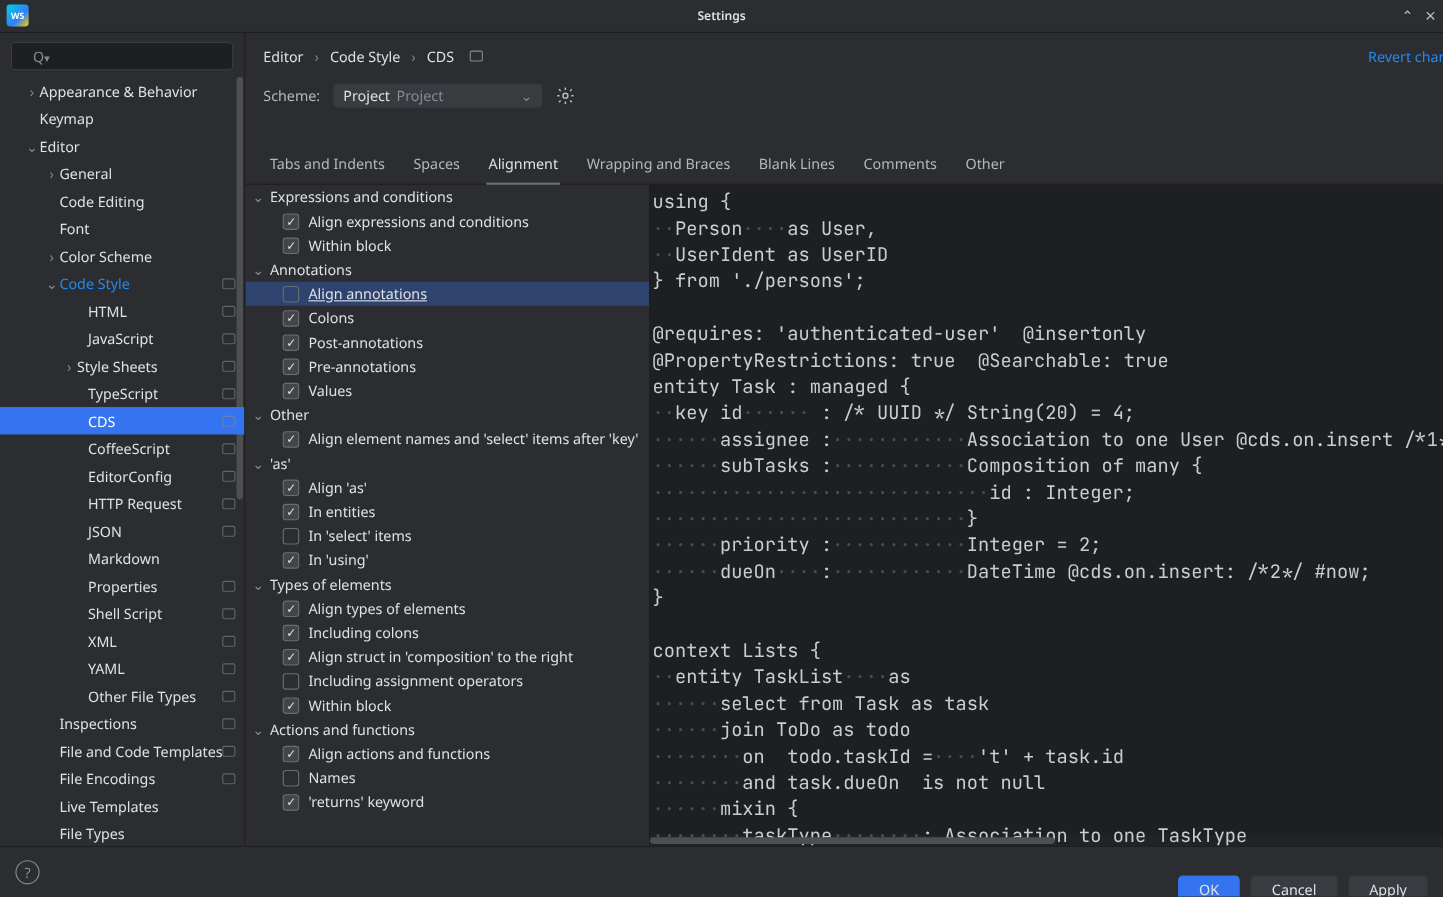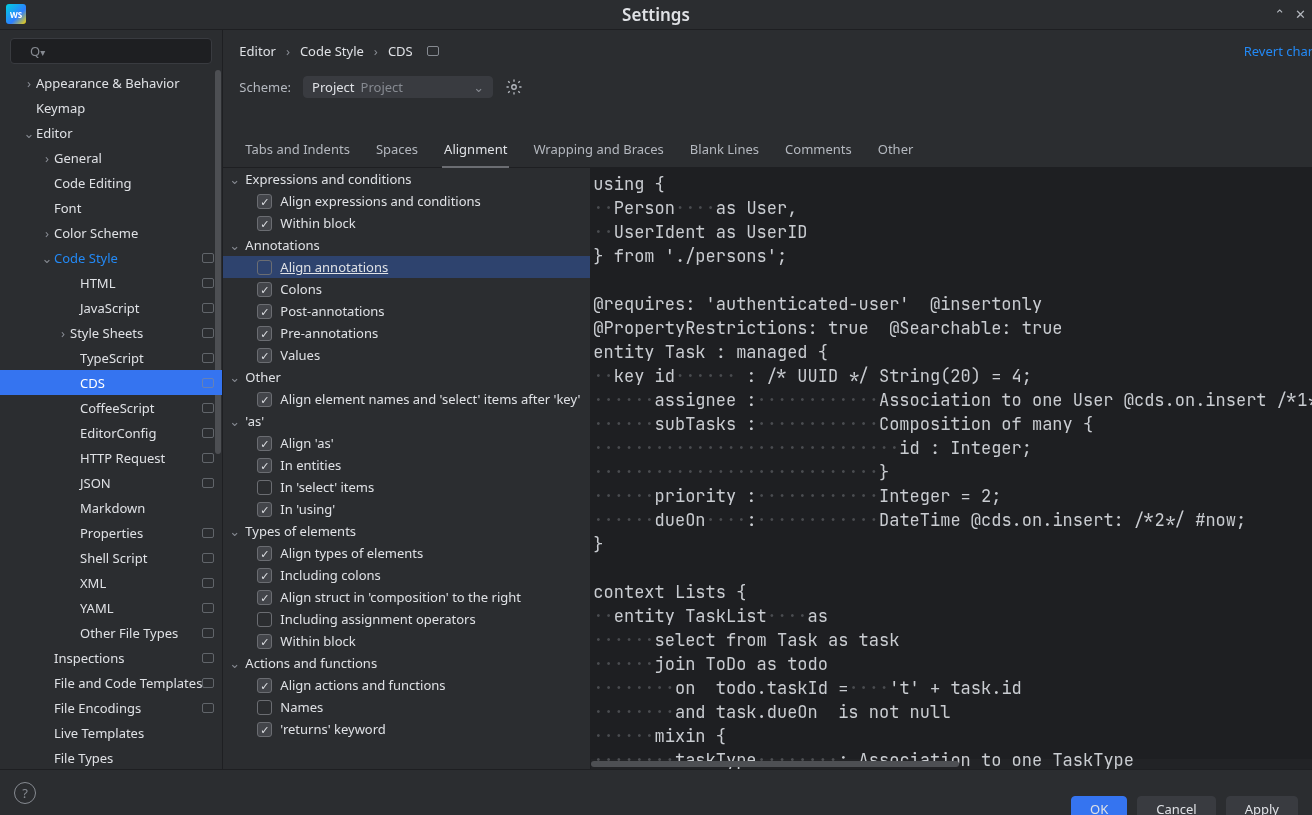--- a/index.html
+++ b/index.html
@@ -43,21 +43,21 @@
     border-bottom: 1px solid var(--border);
   }
   .titlebar .app-icon {
     position: absolute; left: 6px; top: 4px;
     width: 20px; height: 20px;
     background: linear-gradient(135deg, #00d0e0, #2d7fff 60%, #fbd400);
     border-radius: 3px;
     display:flex;align-items:center;justify-content:center;
     color:#fff;font-size:8px;font-weight:bold;
   }
-  .titlebar .title { font-weight: 600; color: var(--text); font-size:17px;}
+  .titlebar .title { font-weight: 600; color: var(--text); font-size:11px;}
   .titlebar .win-controls { position:absolute; right:6px; top:5px; display:flex; gap:10px; color:var(--text-dim);}
   .titlebar .win-controls span { cursor:pointer; font-size:13px; }
   .body-area {
     display: flex; height: calc(100% - 30px - 46px);
   }
   .sidebar {
     width: 255px; background: var(--bg-sidebar);
     display: flex; flex-direction: column;
     border-right: 1px solid var(--border);
   }

